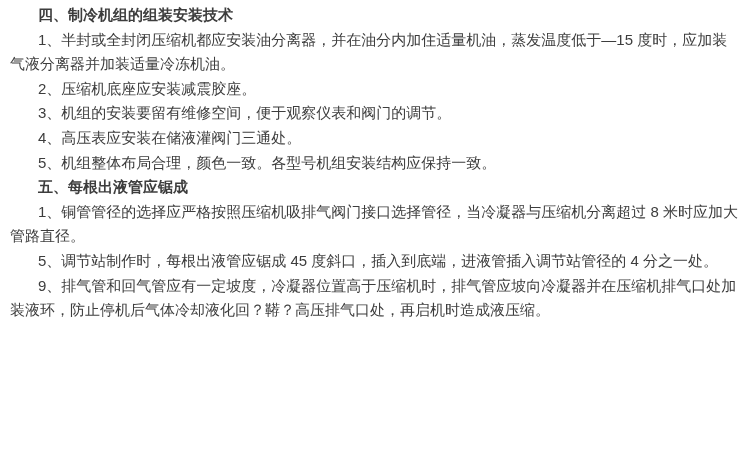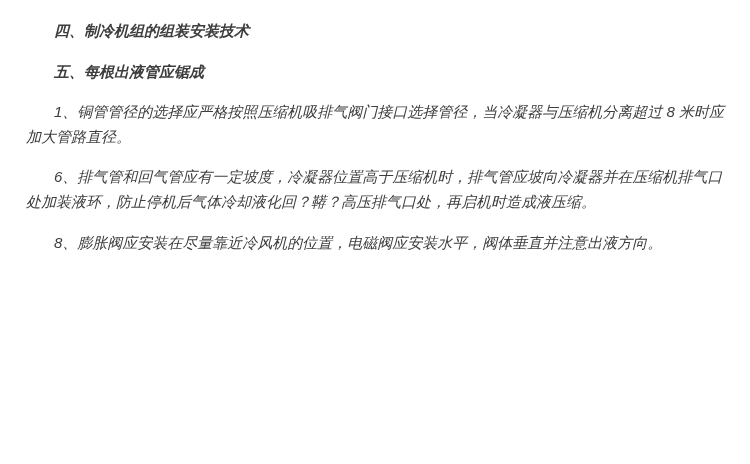--- a/index.html
+++ b/index.html
@@ -16,37 +16,44 @@
     box-sizing: border-box;
     width: 750px;
     height: 464px;
     padding: 3px 9px 0 10px;
     font-family: "Liberation Sans", "DejaVu Sans", sans-serif;
     font-size: 15px;
     line-height: 24.6px;
     color: #3d3d3d;
     overflow: hidden;
   }
-  p { margin: 16px; font-style: italic; }
+  p { margin: 0; }
   .heading {
     font-weight: bold;
     text-indent: 28px;
   }
   .item {
     text-indent: 28px;
   }
 </style>
 </head>
 <body style="background: rgb(255, 255, 255);">
 
 <div class="doc" style="color: rgb(61, 61, 61);">
   <section>
     <p class="heading">四、制冷机组的组装安装技术</p>
+    <div class="items">
+        <p class="item">1、半封或全封闭压缩机都应安装油分离器，并在油分内加住适量机油，蒸发温度低于—15 度时，应加装气液分离器并加装适量冷冻机油。</p>
+        <p class="item">2、压缩机底座应安装减震胶座。</p>
+        <p class="item">3、机组的安装要留有维修空间，便于观察仪表和阀门的调节。</p>
+        <p class="item">4、高压表应安装在储液灌阀门三通处。</p>
+        <p class="item">5、机组整体布局合理，颜色一致。各型号机组安装结构应保持一致。</p>
+      </div>
   </section>
   <section>
     <p class="heading">五、每根出液管应锯成</p>
     <div class="items">
         <p class="item">1、铜管管径的选择应严格按照压缩机吸排气阀门接口选择管径，当冷凝器与压缩机分离超过 8 米时应加大管路直径。</p>
-        <p class="item">6、排气管和回气管应有一定坡度，冷凝器位置高于压缩机时，排气管应坡向冷凝器并在压缩机排气口处加装液环，防止停机后气体冷却液化回？鞯？高压排气口处，再启机时造成液压缩。</p>
-        <p class="item">8、膨胀阀应安装在尽量靠近冷风机的位置，电磁阀应安装水平，阀体垂直并注意出液方向。</p>
+        <p class="item">5、调节站制作时，每根出液管应锯成 45 度斜口，插入到底端，进液管插入调节站管径的 4 分之一处。</p>
+        <p class="item">9、排气管和回气管应有一定坡度，冷凝器位置高于压缩机时，排气管应坡向冷凝器并在压缩机排气口处加装液环，防止停机后气体冷却液化回？鞯？高压排气口处，再启机时造成液压缩。</p>
       </div>
   </section>
 </div>
 
 </body></html>

